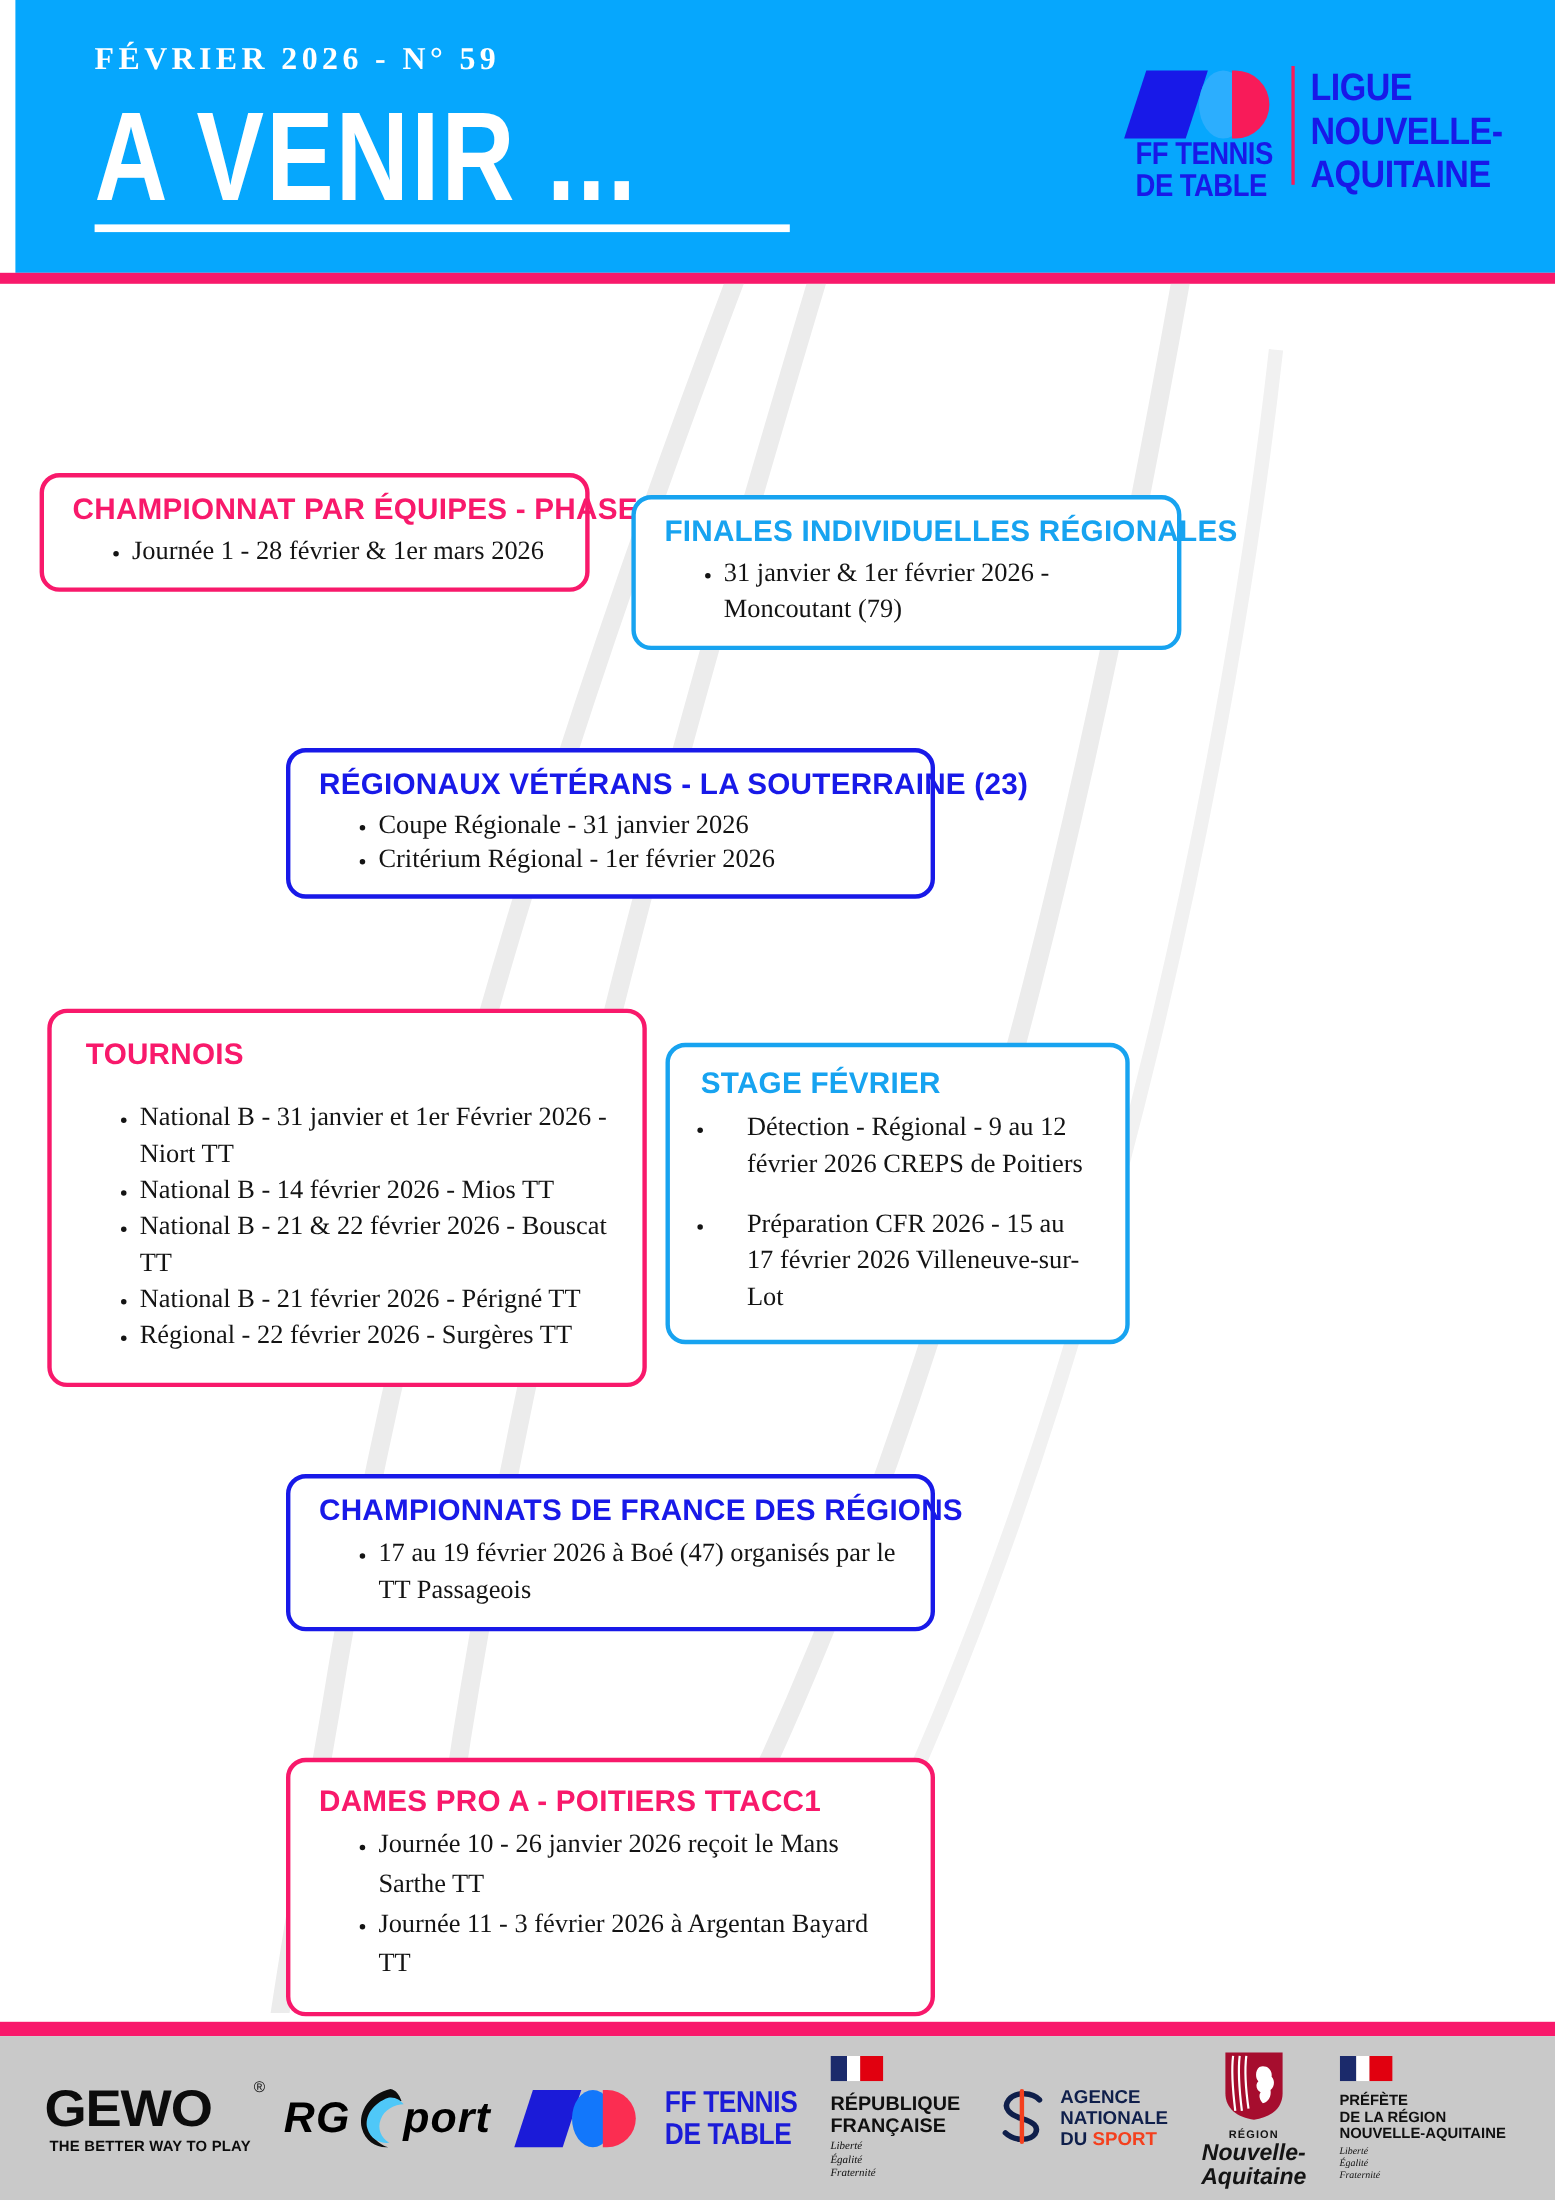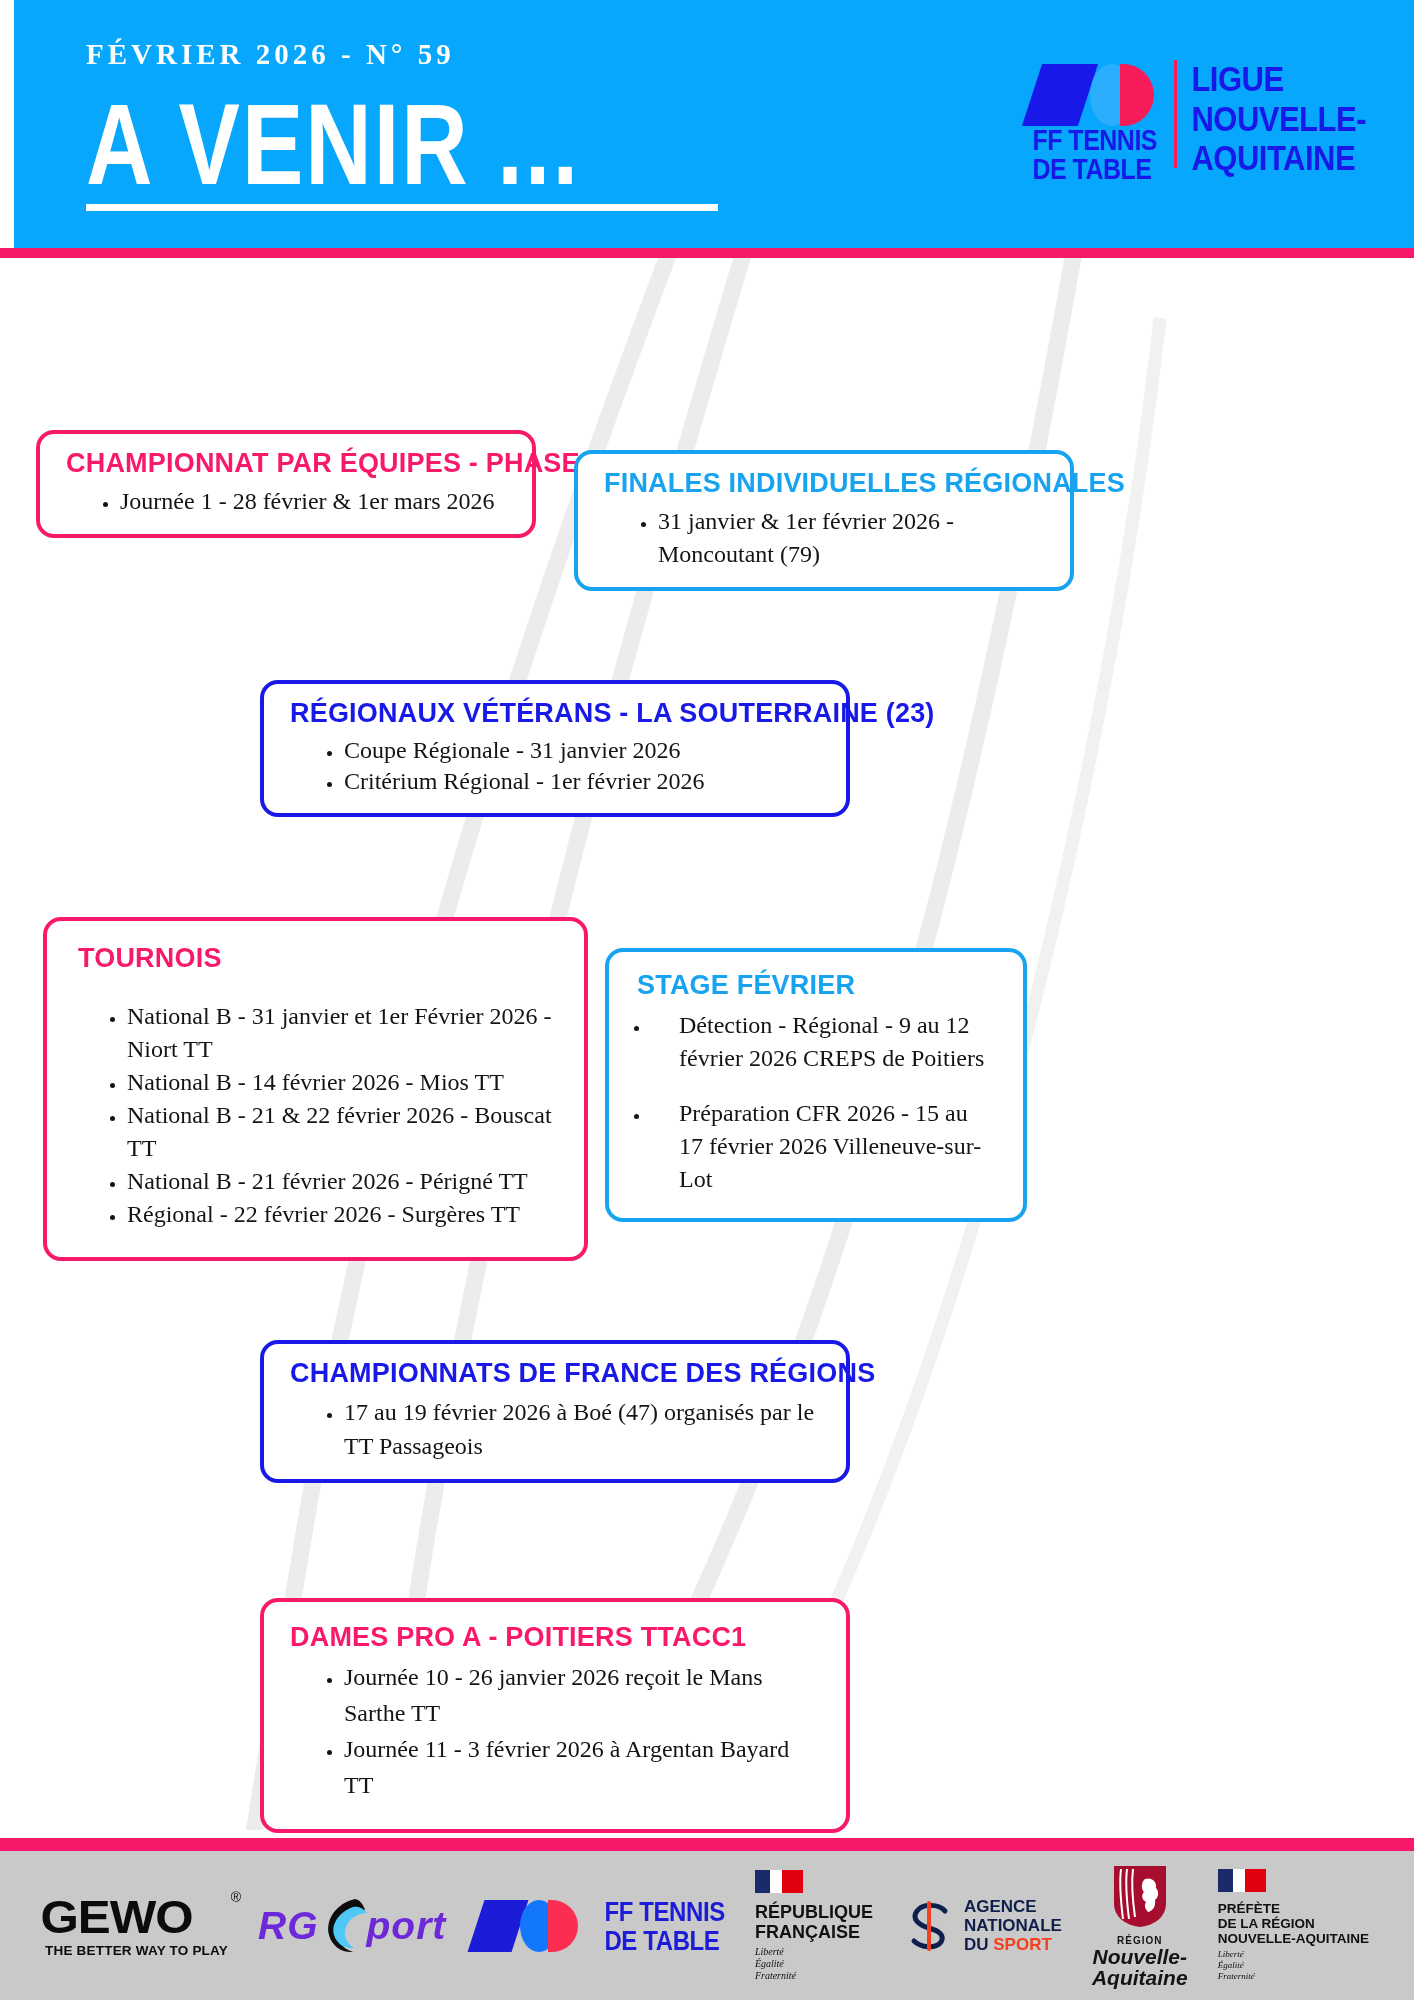--- a/index.html
+++ b/index.html
@@ -237,21 +237,21 @@
     position: absolute; right: -13px; top: -4px; font-size: 14px; color: #0c0c0c;
   }
   .logo-gewo .g-sub {
     font-weight: bold; font-size: 13.5px; color: #0c0c0c; letter-spacing: 0.2px; margin-top: 3px;
   }
 
   .logo-rg { display: flex; align-items: center; }
   .logo-rg .rg-txt {
     font-family: "Liberation Sans", sans-serif;
     font-style: italic; font-weight: bold; font-size: 39px;
-    color: #6d28d9; letter-spacing: 1px; text-align: center;
+    color: #000000; letter-spacing: 1px; text-align: center;
   }
   .logo-rg .rg-swoosh {
     width: 56px; height: 58px; margin: 0 -4px; position: relative;
   }
 
   .logo-fftt { display: flex; align-items: center; }
   .logo-fftt .fftt-mark { position: relative; width: 118px; height: 56px; margin-right: 10px; }
   .logo-fftt .m-par {
     position: absolute; left: 0; top: 2px; width: 44px; height: 52px;
     background: #1B1BD8; transform: skewX(-18deg);
@@ -275,21 +275,21 @@
   .logo-rf .rf-txt {
     font-weight: bold; font-size: 18px; line-height: 20px; color: #101010;
     white-space: pre-line;
   }
   .logo-rf .rf-motto {
     font-family: "Liberation Serif", serif; font-style: italic;
     font-size: 10px; line-height: 12px; color: #101010; margin-top: 4px;
     white-space: pre-line;
   }
 
-  .logo-ans { display: flex; align-items: center; }
+  .logo-ans { display: flex; }
   .logo-ans .ans-mark { width: 52px; height: 54px; margin-right: 9px; }
   .logo-ans .ans-txt {
     font-weight: bold; font-size: 17px; line-height: 19px; color: #0F1F4B;
   }
   .logo-ans .ans-sport { color: #F4401E; }
 
   .logo-na { text-align: center; }
   .logo-na .shield { width: 58px; height: 66px; margin: 0 auto; }
   .logo-na .na-region {
     font-weight: bold; font-size: 10px; letter-spacing: 1px; color: #141414; margin-top: 2px;

